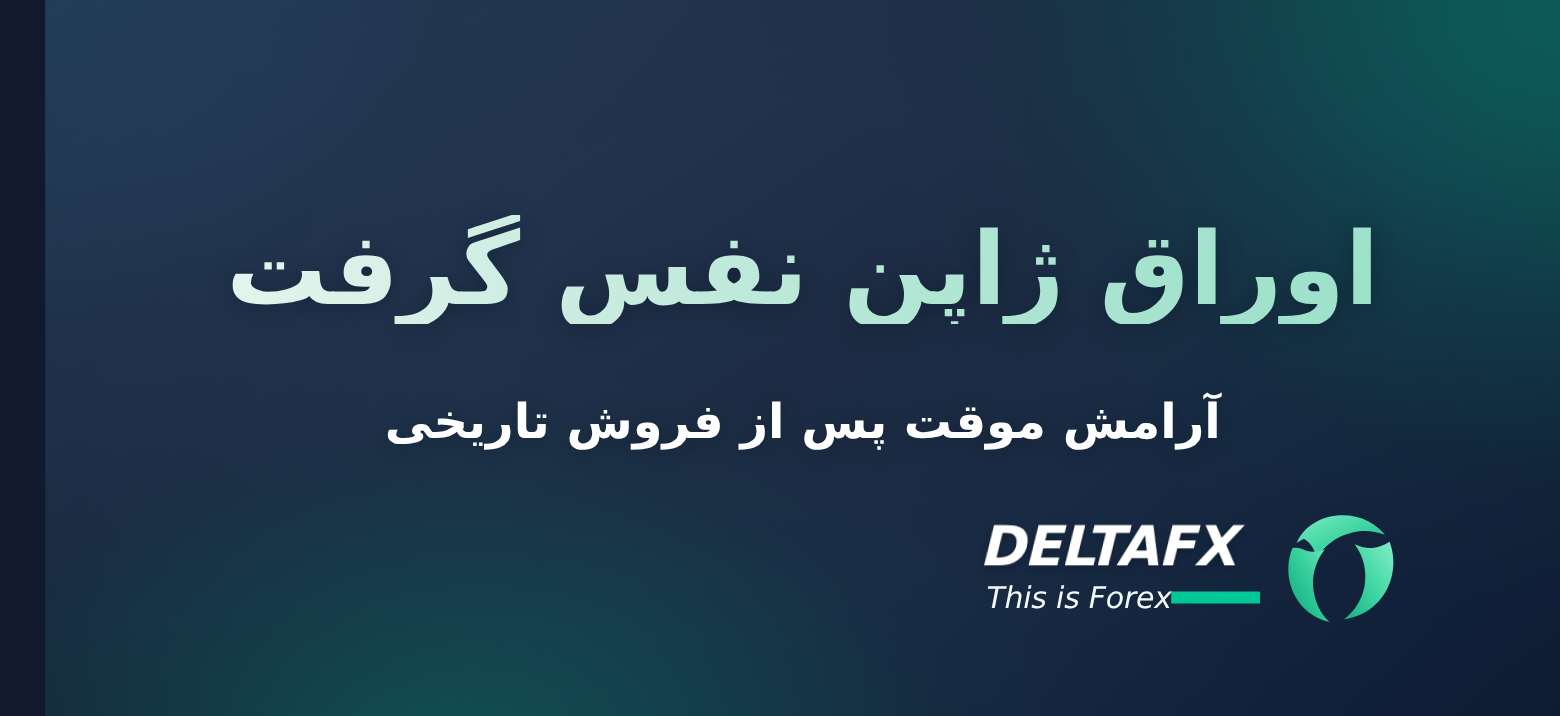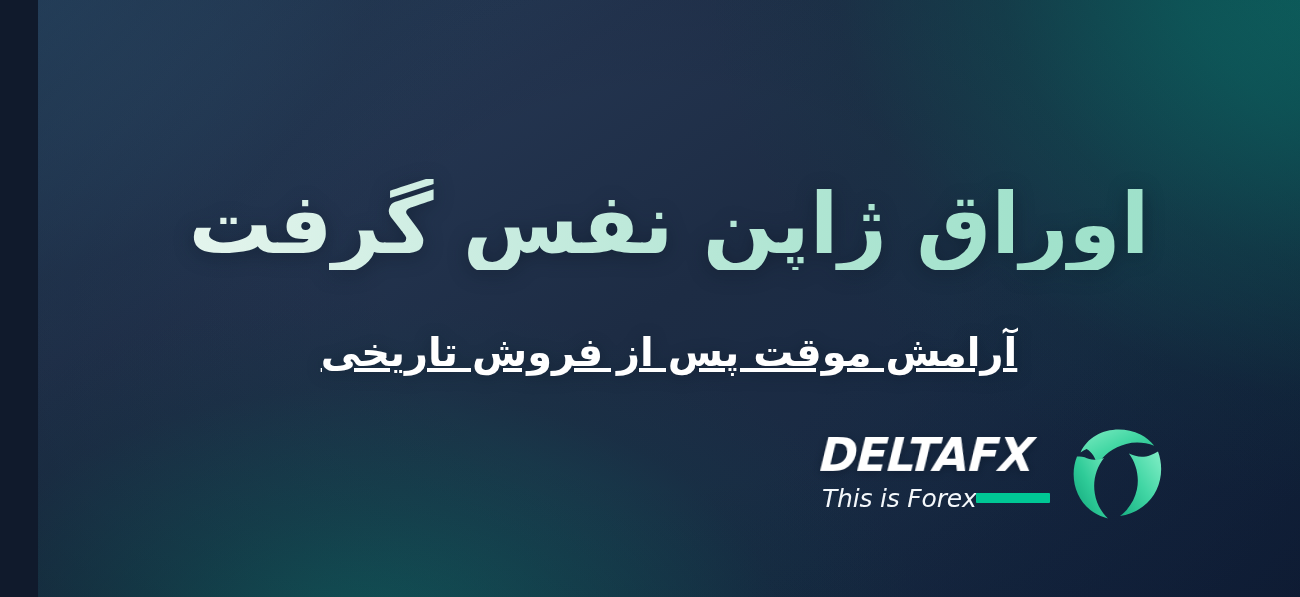--- a/index.html
+++ b/index.html
@@ -85,21 +85,20 @@
     right: 0;
     top: 294px;
     text-align: center;
     font-size: 40px;
     line-height: 1.25;
     font-weight: 700;
     letter-spacing: -0.2px;
     white-space: nowrap;
     color: #ffffff;
     filter: drop-shadow(0 2px 8px rgba(4,18,30,0.38));
-    text-decoration: underline;
   }
 
   
   .logo-lockup {
     position: absolute;
     left: 782px;
     top: 420px;
     display: flex;
     flex-direction: row-reverse;
     align-items: center;

